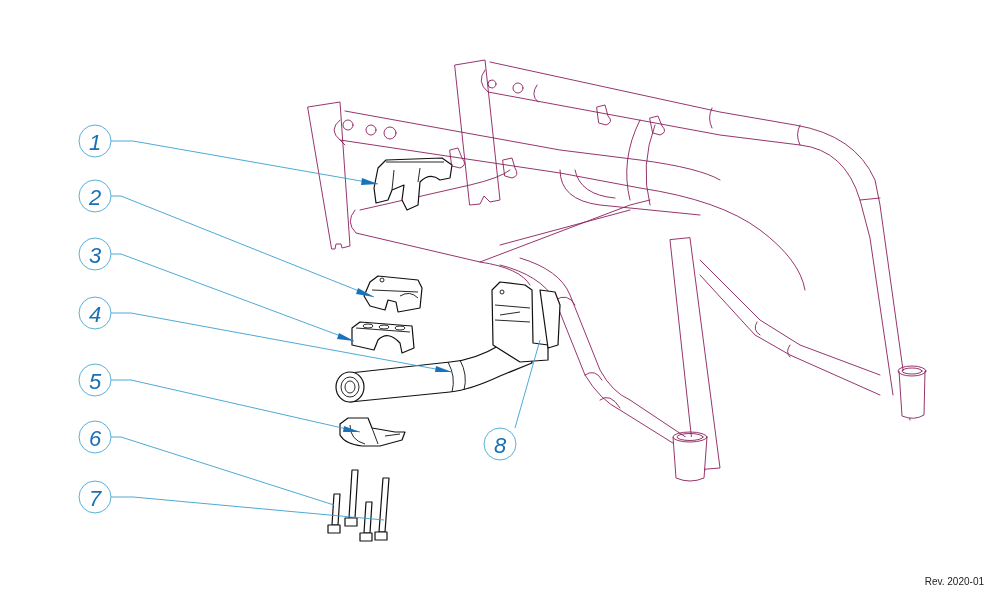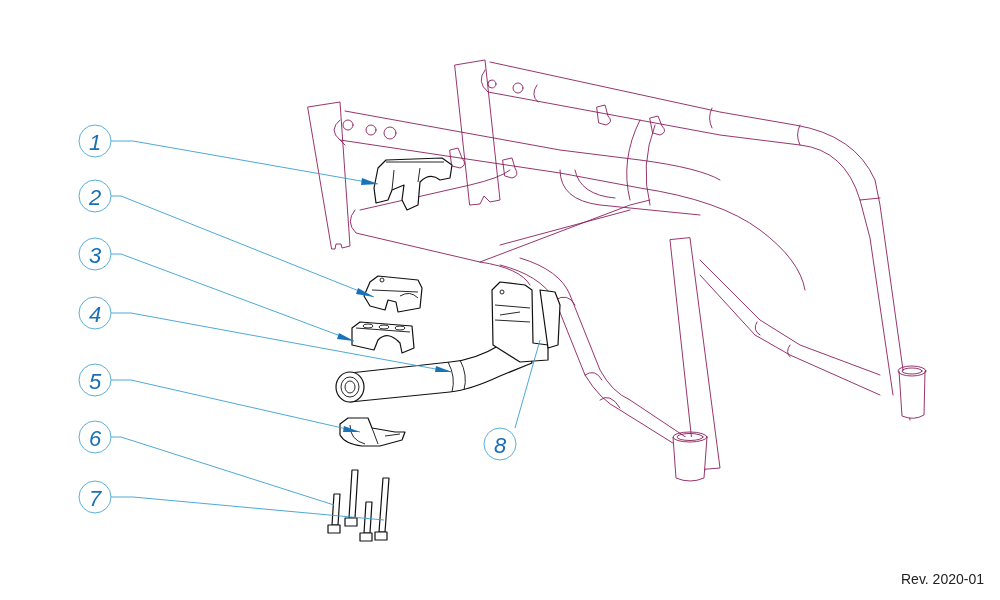--- a/index.html
+++ b/index.html
@@ -8,21 +8,21 @@
     #drawing { position: absolute; left: 0; top: 0; width: 1000px; height: 600px; }
     .frame { fill: none; stroke: #8a1f5c; stroke-width: 0.9; stroke-linejoin: round; stroke-linecap: round; }
     .frame-fill { fill: #ffffff; stroke: #8a1f5c; stroke-width: 0.9; }
     .part { fill: #ffffff; stroke: #111111; stroke-width: 1.2; stroke-linejoin: round; }
     .part-detail { fill: none; stroke: #111111; stroke-width: 0.9; }
     .leader { fill: none; stroke: #3a9fd0; stroke-width: 0.9; }
     .arrowhead { fill: #1a73b8; }
     .balloon { fill: #ffffff; stroke: #5ab0d8; stroke-width: 1; }
     .balloon-text { font-family: "Liberation Sans", sans-serif; font-style: italic; font-size: 22px;
                     fill: #1a6fb5; text-anchor: middle; dominant-baseline: central; }
-    #revision { position: absolute; right: 16px; bottom: 13px; font-size: 14px; color: #222222;
+    #revision { position: absolute; right: 16px; bottom: 13px; font-size: 10px; color: #222222;
                 font-family: "Liberation Sans", sans-serif; }
   </style>
 </head>
 <body>
 
 <svg id="drawing" viewBox="0 0 1000 600" xmlns="http://www.w3.org/2000/svg">
 
   <g>
 
     <path class="frame" d="M308,107 L340,102 L350,246 L342,248 L341,244 L336,244 L335,249 L332,249 Z"></path>

